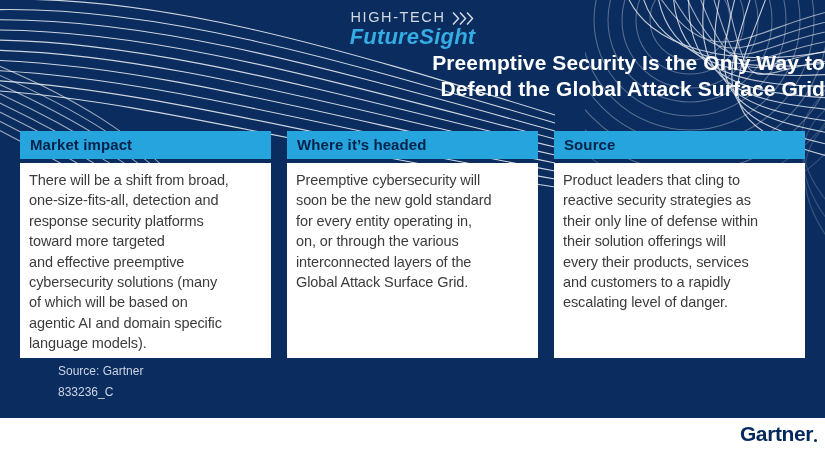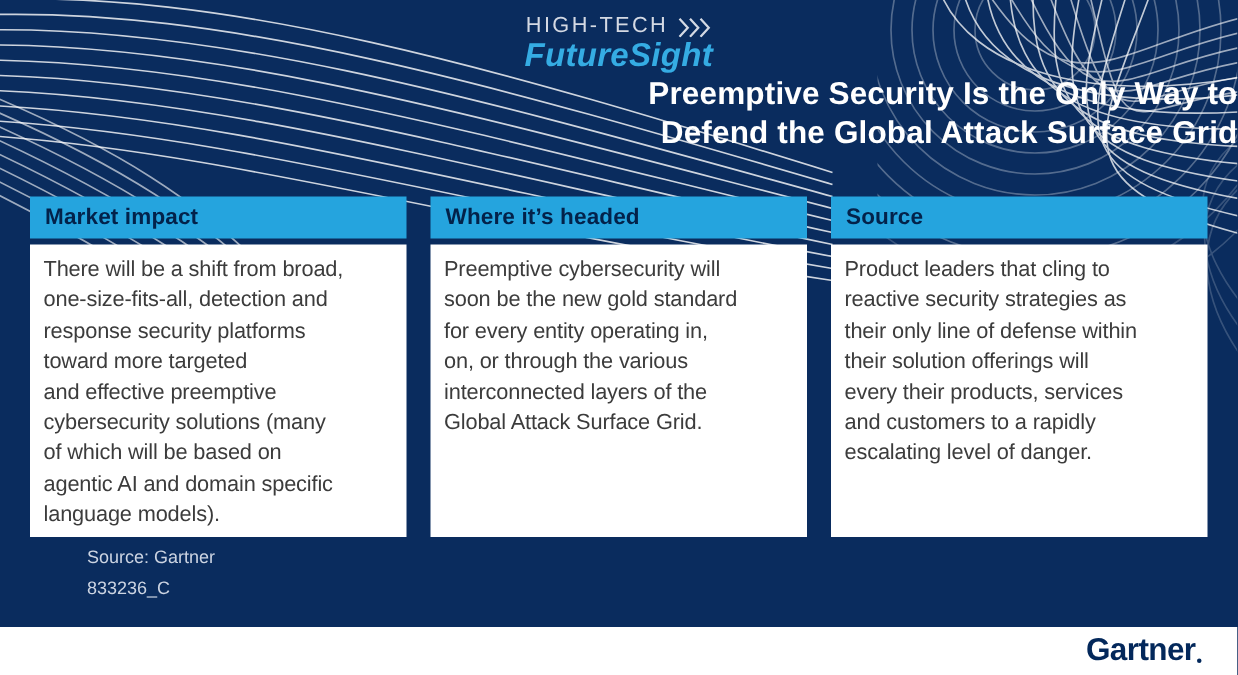--- a/index.html
+++ b/index.html
@@ -42,21 +42,21 @@
     padding:7px 9px;color:#3c3c3c;font-size:14.5px;line-height:20.4px;
     white-space:pre-line;letter-spacing:-0.1px;
   }
 
   .source-block{position:absolute;left:22px;top:365px;color:#ccd4e2;font-size:12px;line-height:13px;margin-left:36px;}
   .source-line{display:block;}
   .docid-line{display:block;margin-top:8px;}
 
   .footer-bar{
     position:absolute;left:0;top:418px;width:825px;height:32px;background:#ffffff;
-    display:flex;align-items:center;justify-content:flex-end;padding-right:24px;box-sizing:border-box;
+    display:flex;align-items:center;justify-content:flex-end;padding-right:8px;box-sizing:border-box;
   }
   .logo{
     color:#03285b;font-size:21px;font-weight:bold;letter-spacing:-0.4px;line-height:22px;
     display:flex;align-items:flex-end;
   }
   .logo-dot{
     width:3px;height:3px;border-radius:50%;background:#03285b;margin:0 0 3px 1px;display:inline-block;
   }
 </style>
 </head>

